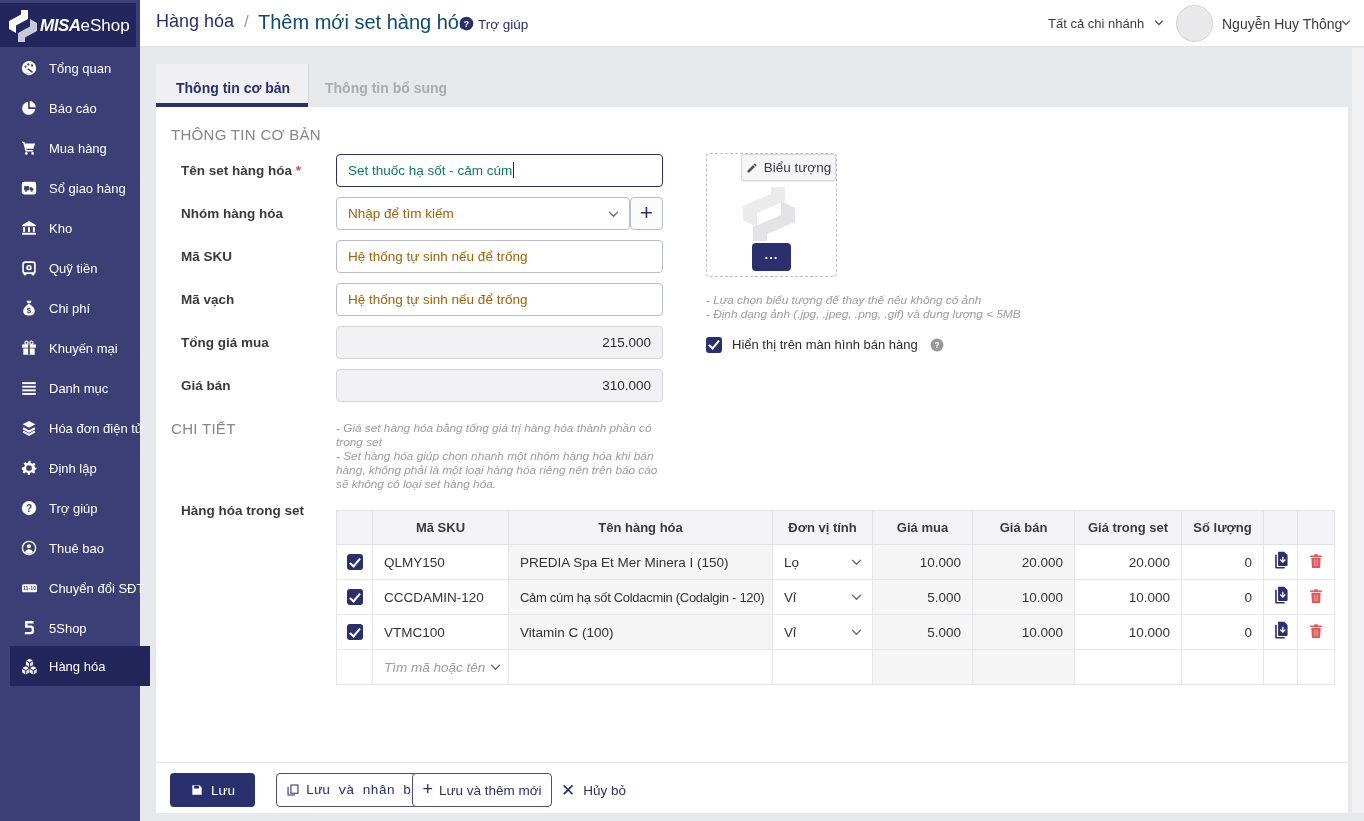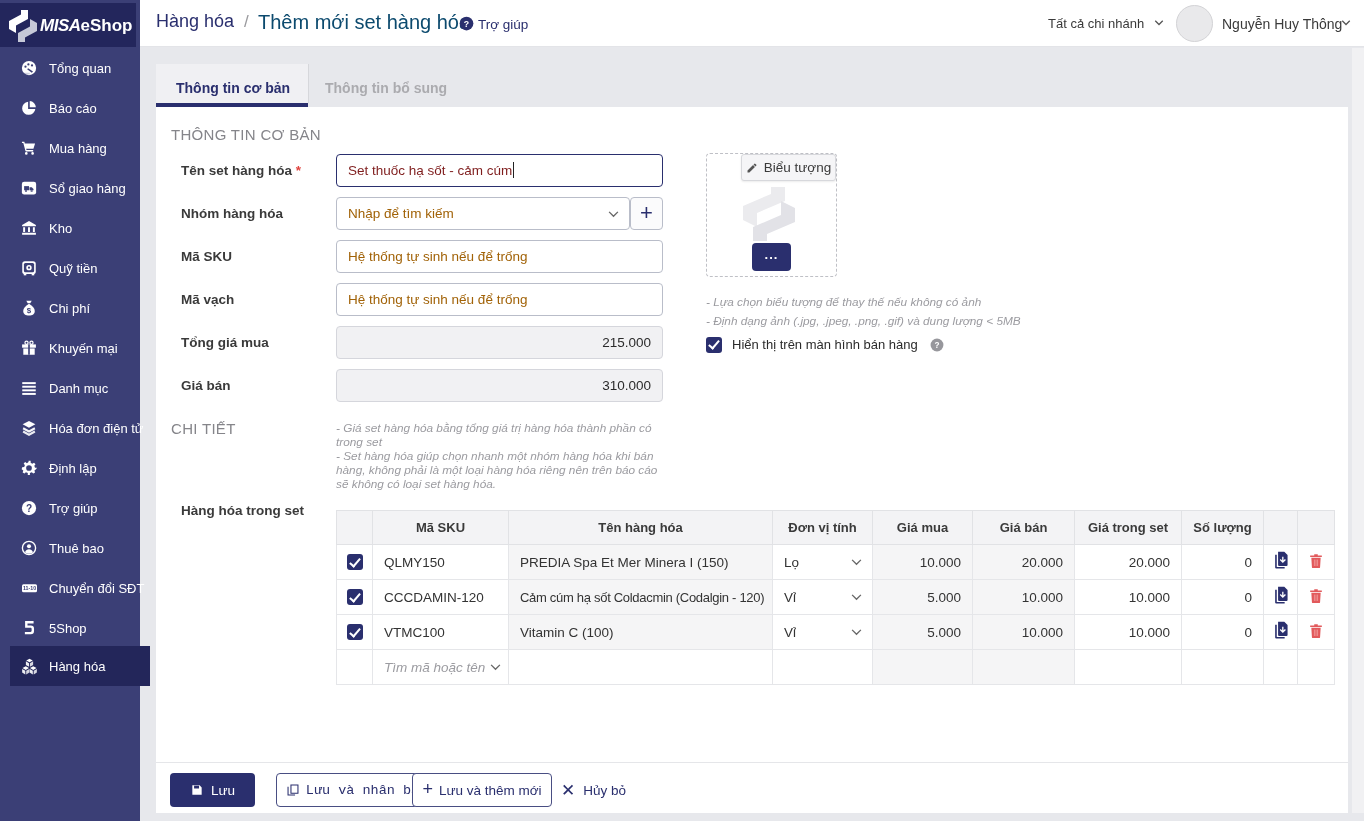--- a/index.html
+++ b/index.html
@@ -19,21 +19,21 @@
 #card{position:absolute;left:156px;top:107px;width:1192px;height:706px;background:#FFF;}
 #tab-active{position:absolute;left:156px;top:64px;width:152px;height:39px;background:#F0F0F3;}
 #tab-underline{position:absolute;left:156px;top:103px;width:152px;height:4px;background:#2A2F6E;}
 #tab-divider{position:absolute;left:308px;top:64px;width:1px;height:39px;background:#D6D7DB;}
 .tab-txt{position:absolute;top:80px;font-size:14px;font-weight:bold;}
 #footer-line{position:absolute;left:156px;top:762px;width:1192px;height:1px;background:#E5E6E9;}
 
 .sect{position:absolute;color:#85858A;font-size:15px;letter-spacing:.3px;}
 .flabel{position:absolute;left:25px;font-size:13.5px;font-weight:bold;color:#3A3A3A;white-space:nowrap;}
 .inp{position:absolute;left:180px;width:327px;height:33px;border:1px solid #B9BDC9;border-radius:4px;background:#FFF;font-size:13.5px;line-height:31px;padding:0 11px;color:#a16207;white-space:nowrap;}
-.inp.val{color:#7f1d1d;}
+.inp.val{color:#0f766e;}
 .inp.dis{background:#F1F1F3;border-color:#D5D6DC;text-align:right;color:#2b2b2b;}
 .note{font-style:italic;color:#9B9BA0;font-size:11.8px;line-height:14px;}
 
 table.grid{position:absolute;left:336px;top:510px;border-collapse:collapse;table-layout:fixed;font-size:13.5px;color:#333;}
 table.grid th{background:#F3F3F5;font-size:13px;font-weight:bold;color:#3A3A3A;height:34px;border:1px solid #E1E2E5;}
 table.grid td{height:35px;border:1px solid #E5E6E9;padding:0 11px;background:#FFF;white-space:nowrap;overflow:hidden;}
 table.grid td.g{background:#F5F5F6;}
 table.grid td.num{text-align:right;}
 .cb{display:inline-block;width:16px;height:16px;background:#2A2F6E;border-radius:3px;position:relative;vertical-align:middle;}
 .cb:after{content:"";position:absolute;left:5px;top:1.5px;width:4px;height:9px;border:solid #fff;border-width:0 2.2px 2.2px 0;transform:rotate(40deg);}
@@ -89,21 +89,21 @@
 
 <div style="position:absolute;left:550px;top:46px;width:131px;height:124px;border:1px dashed #BFC0C6;border-radius:4px;"></div>
 <svg viewBox="0 0 60 54" width="60" height="54" style="position:absolute;left:583px;top:80px;">
       <path fill="#EBEBEE" d="M46 0 L46 14 L18 26 L18 40 L4 33 L4 19 L32 7 L32 0 Z"></path>
       <path fill="#E2E2E7" d="M14 54 L14 40 L42 28 L42 14 L56 21 L56 35 L28 47 L28 54 Z"></path>
     </svg>
 <div style="position:absolute;left:585px;top:47px;width:95px;height:27px;background:#F5F5F7;border:1px solid #D7D8DC;border-radius:3px;font-size:13.5px;color:#3A3A3A;display:flex;align-items:center;justify-content:center;box-shadow:0 1px 2px rgba(0,0,0,.08);"><svg viewBox="0 0 24 24" width="12" height="12" style="margin-right:6px;">
         <path fill="#555" d="M3 17.2V21h3.8L17.9 9.9l-3.8-3.8zM20.7 7.1a1 1 0 0 0 0-1.4l-2.4-2.4a1 1 0 0 0-1.4 0l-1.8 1.8 3.8 3.8z"></path>
       </svg>Biểu tượng</div>
 <div style="position:absolute;left:596px;top:136px;width:39px;height:28px;background:#2A2F6E;border-radius:4px;color:#fff;font-size:13px;font-weight:bold;text-align:center;line-height:24px;letter-spacing:1px;">...</div>
-<div class="note" style="position:absolute;left:550px;top:186px;white-space:nowrap;line-height:19px;">- Lựa chọn biểu tượng để thay thế nếu không có ảnh<br>- Định dạng ảnh (.jpg, .jpeg, .png, .gif) và dung lượng &lt; 5MB</div>
+<div class="note" style="position:absolute;left:550px;top:186px;white-space:nowrap;line-height:14px;">- Lựa chọn biểu tượng để thay thế nếu không có ảnh<br>- Định dạng ảnh (.jpg, .jpeg, .png, .gif) và dung lượng &lt; 5MB</div>
 <div style="position:absolute;left:550px;top:228px;"><span class="cb"></span><span style="font-size:13px;color:#2b2b2b;margin-left:10px;vertical-align:middle;">Hiển thị trên màn hình bán hàng</span><svg viewBox="0 0 24 24" width="14" height="14" style="margin-left:12px;vertical-align:middle;">
         <circle cx="12" cy="12" r="11" fill="#97979C"></circle>
         <text x="12" y="17" font-size="14" font-weight="bold" fill="#fff" text-anchor="middle" font-family="Liberation Sans">?</text>
       </svg></div>
 
 <div class="sect" style="left:15px;top:313px;">CHI TIẾT</div>
 <div class="note" style="position:absolute;left:180px;top:314px;white-space:nowrap;">- Giá set hàng hóa bằng tổng giá trị hàng hóa thành phần có<br>trong set<br>- Set hàng hóa giúp chọn nhanh một nhóm hàng hóa khi bán<br>hàng, không phải là một loại hàng hóa riêng nên trên báo cáo<br>sẽ không có loại set hàng hóa.</div>
 <div class="flabel" style="top:396px;">Hàng hóa trong set</div>
 <table class="grid" style="left:180px;top:403px;width:998px;">
 <colgroup>
@@ -236,21 +236,21 @@
       <path fill="none" stroke="#2A2F6E" stroke-width="1.8" d="M15.5 20.5h-12v-14"></path>
     </svg>Lưu và nhân bản</div>
 <div class="btn outline" style="left:412px;width:140px;"><span style="font-size:18px;margin-right:6px;font-weight:normal;margin-top:-2px;">+</span>Lưu và thêm mới</div>
 <div style="position:absolute;left:561px;top:773px;height:34px;display:flex;align-items:center;color:#2A2F6E;font-size:13.5px;"><span style="font-size:17px;margin-right:8px;">✕</span>Hủy bỏ</div>
 <div id="sidebar">
 <div id="logo">
       <svg viewBox="0 0 60 64" width="30" height="38" style="position:absolute;left:8px;top:4px;">
         <path fill="#FFFFFF" d="M40 0 L40 18 L16 31 L16 46 L2 38 L2 22 L26 9 L26 0 Z"></path>
         <path fill="#C6C9D8" d="M20 64 L20 46 L44 33 L44 18 L58 26 L58 42 L34 55 L34 64 Z"></path>
       </svg>
-<div style="position:absolute;left:40px;top:13px;font-size:17px;color:#fff;white-space:nowrap;"><span style="font-weight:bold;font-style:italic;letter-spacing:-.5px;">MISA</span><span style="font-weight:bold;">eShop</span></div>
+<div style="position:absolute;left:40px;top:13px;font-size:17px;color:#fff;white-space:nowrap;"><span style="font-weight:bold;font-style:italic;letter-spacing:-.5px;">MISA</span><span style="font-weight:normal;">eShop</span></div>
     </div>
 <div class="nav-item" style="top:48px;">
       <span class="ic"><svg viewBox="0 0 24 24" width="18" height="18">
           <circle cx="12" cy="12" r="9.5" fill="#fff"></circle>
           <circle cx="7.3" cy="10.2" r="1.5" fill="#3B3F76"></circle>
           <circle cx="11.2" cy="7.2" r="1.5" fill="#3B3F76"></circle>
           <circle cx="16 " cy="8.6" r="1.5" fill="#3B3F76"></circle>
           <path d="M10.8 12.2l6.5 4.6-1.5 1.6-6.3-4.8z" fill="#3B3F76"></path>
           <path d="M4.5 18.2h8.5v2.6H6.6z" fill="#3B3F76" opacity=".25"></path>
         </svg></span>

